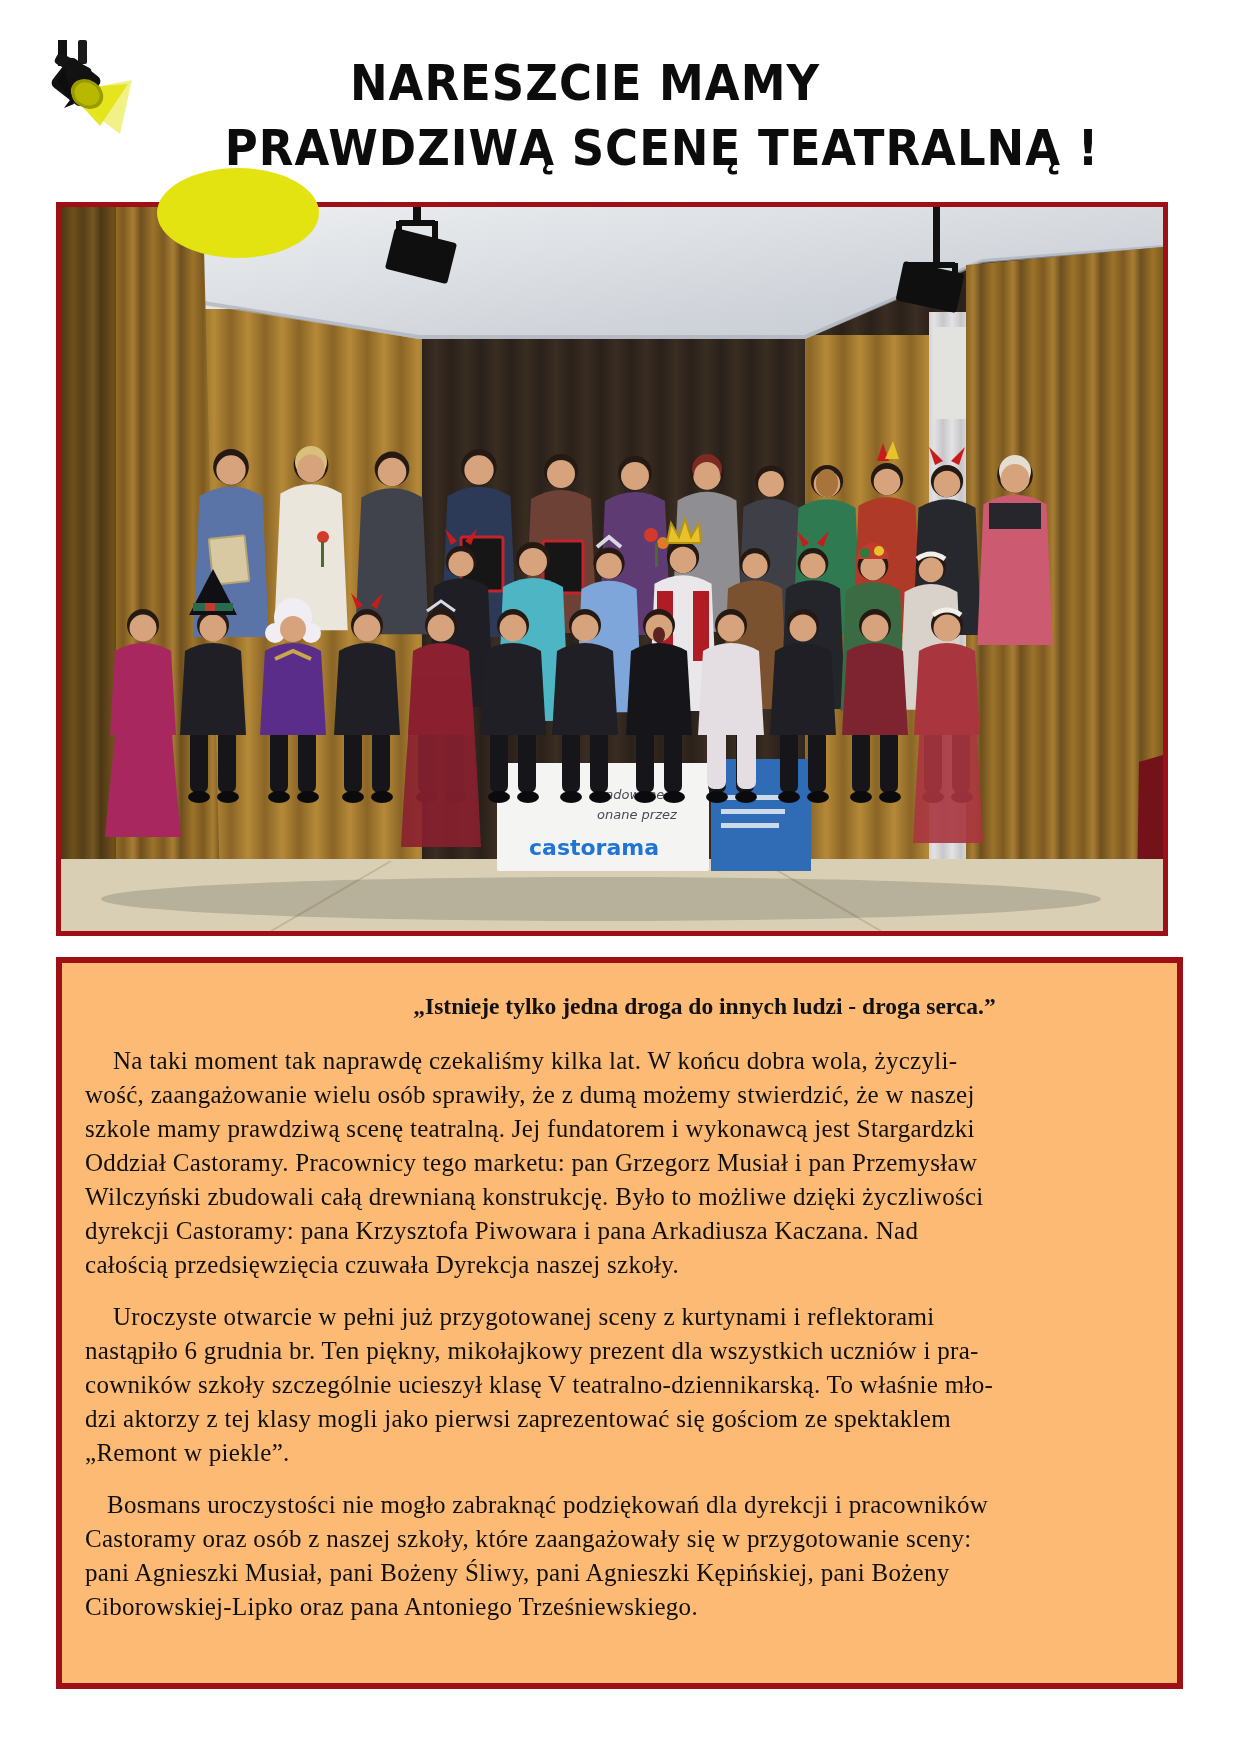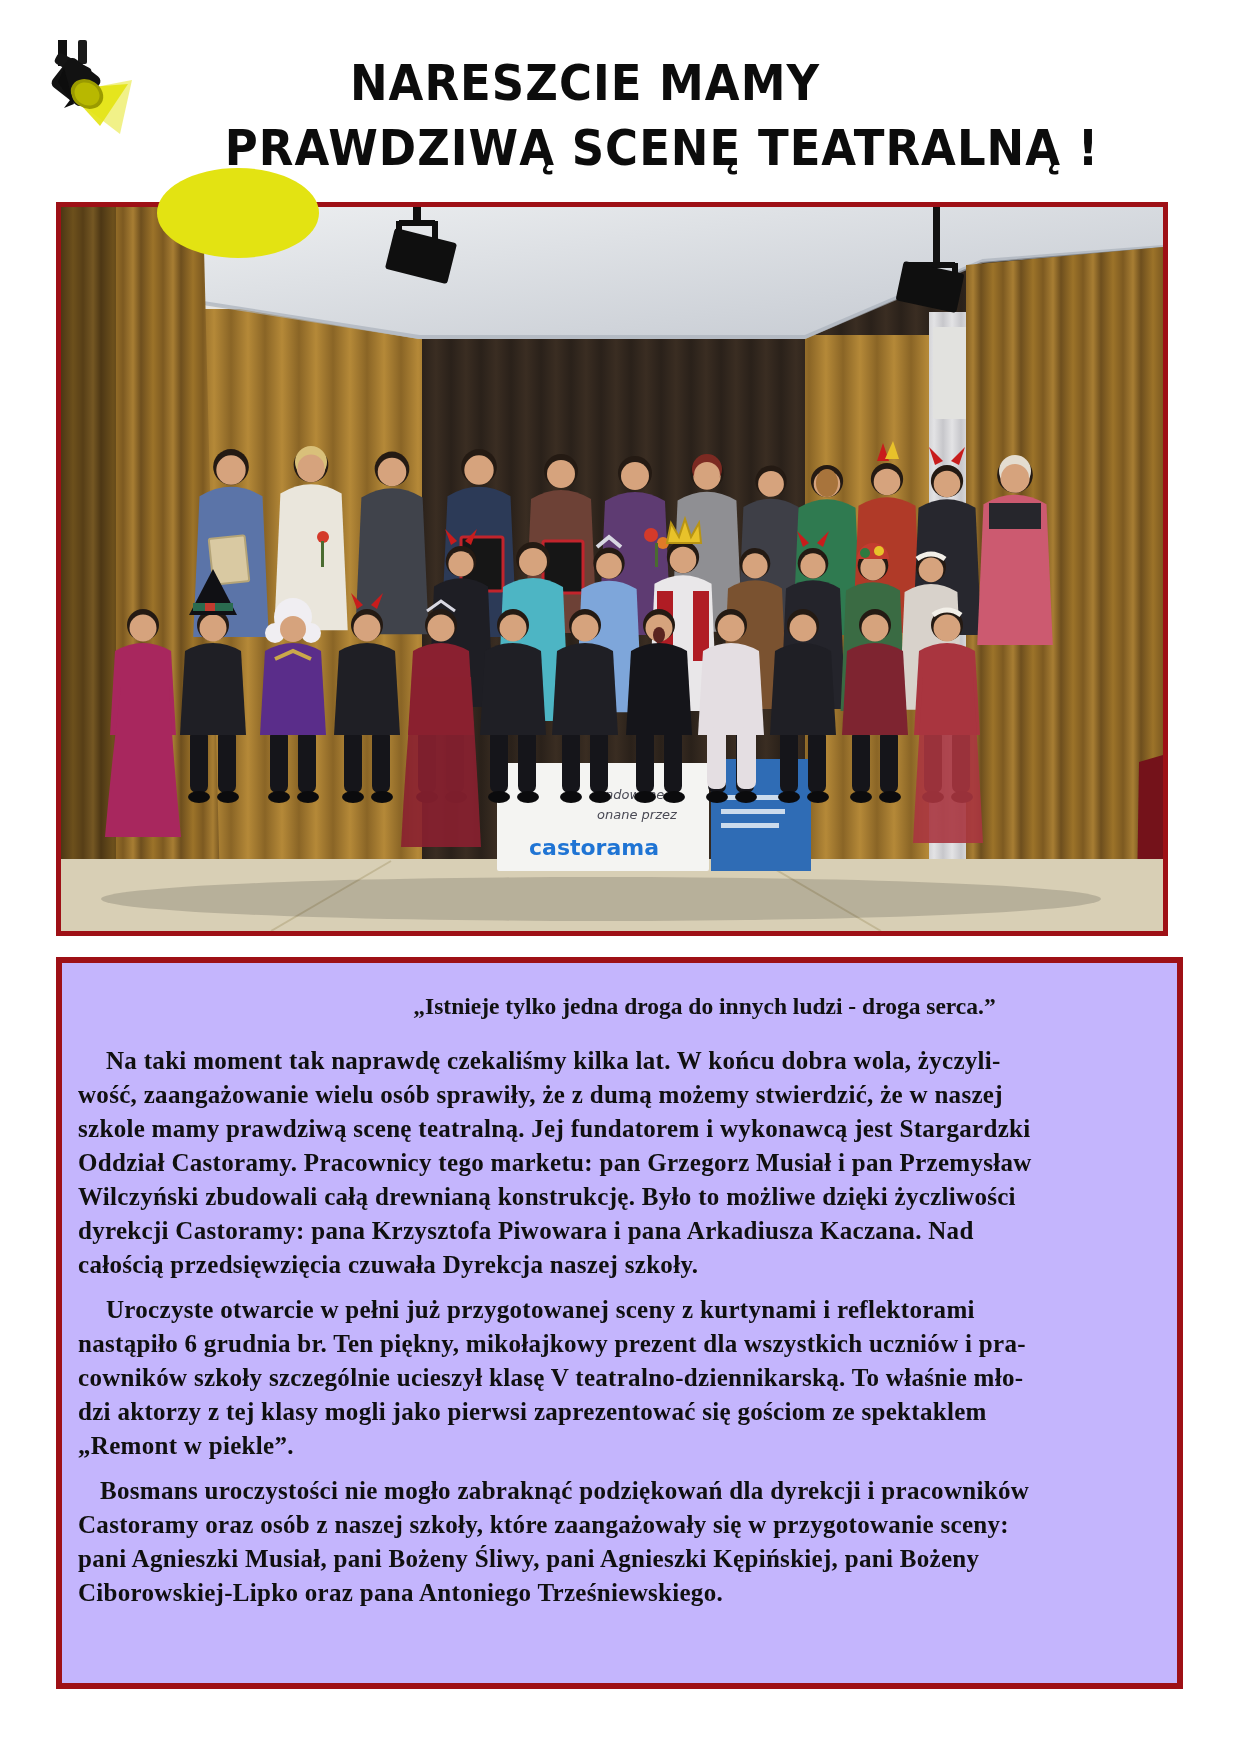--- a/index.html
+++ b/index.html
@@ -20,33 +20,33 @@
     position:absolute;left:157px;top:168px;width:162px;height:90px;
     border-radius:50%;z-index:3;
   }
   .photo-frame{
     position:absolute;left:56px;top:202px;width:1112px;height:734px;
     border:5px solid #9e1016;box-sizing:border-box;background:#171310;z-index:2;
   }
   .photo-frame svg{display:block;width:1102px;height:724px;}
   .article-box{
     position:absolute;left:56px;top:957px;width:1127px;height:732px;
-    border:6px solid #9e1016;box-sizing:border-box;background:#c4b5fd;z-index:2;
+    border:6px solid #9e1016;box-sizing:border-box;background:#fdba74;z-index:2;
   }
   .quote{
     margin:30px 60px 0 230px;text-align:center;
     font-weight:bold;font-size:23.5px;color:#111;white-space:pre-line;
   }
   .quote-attrib{
     margin:16px 208px 0 0;text-align:right;
     font-weight:bold;font-size:22px;color:#111;
   }
   .article{margin:24px 14px 0 5px;color:#101010;}
   .article p{
-    margin:11px;font-weight:bold;font-size:25px;line-height:34px;
+    margin:18px;font-weight:normal;font-size:25px;line-height:34px;
     letter-spacing:0.3px;white-space:pre-line;
   }
   .p-indent-lg{text-indent:28px;}
   .p-indent-sm{text-indent:22px;}
 </style>
 </head>
 <body>
 
 <svg class="spotlight" viewBox="0 0 96 110">
   <polygon points="40,52 92,42 80,96 46,70" fill="#eded6a" opacity="0.8"></polygon>

